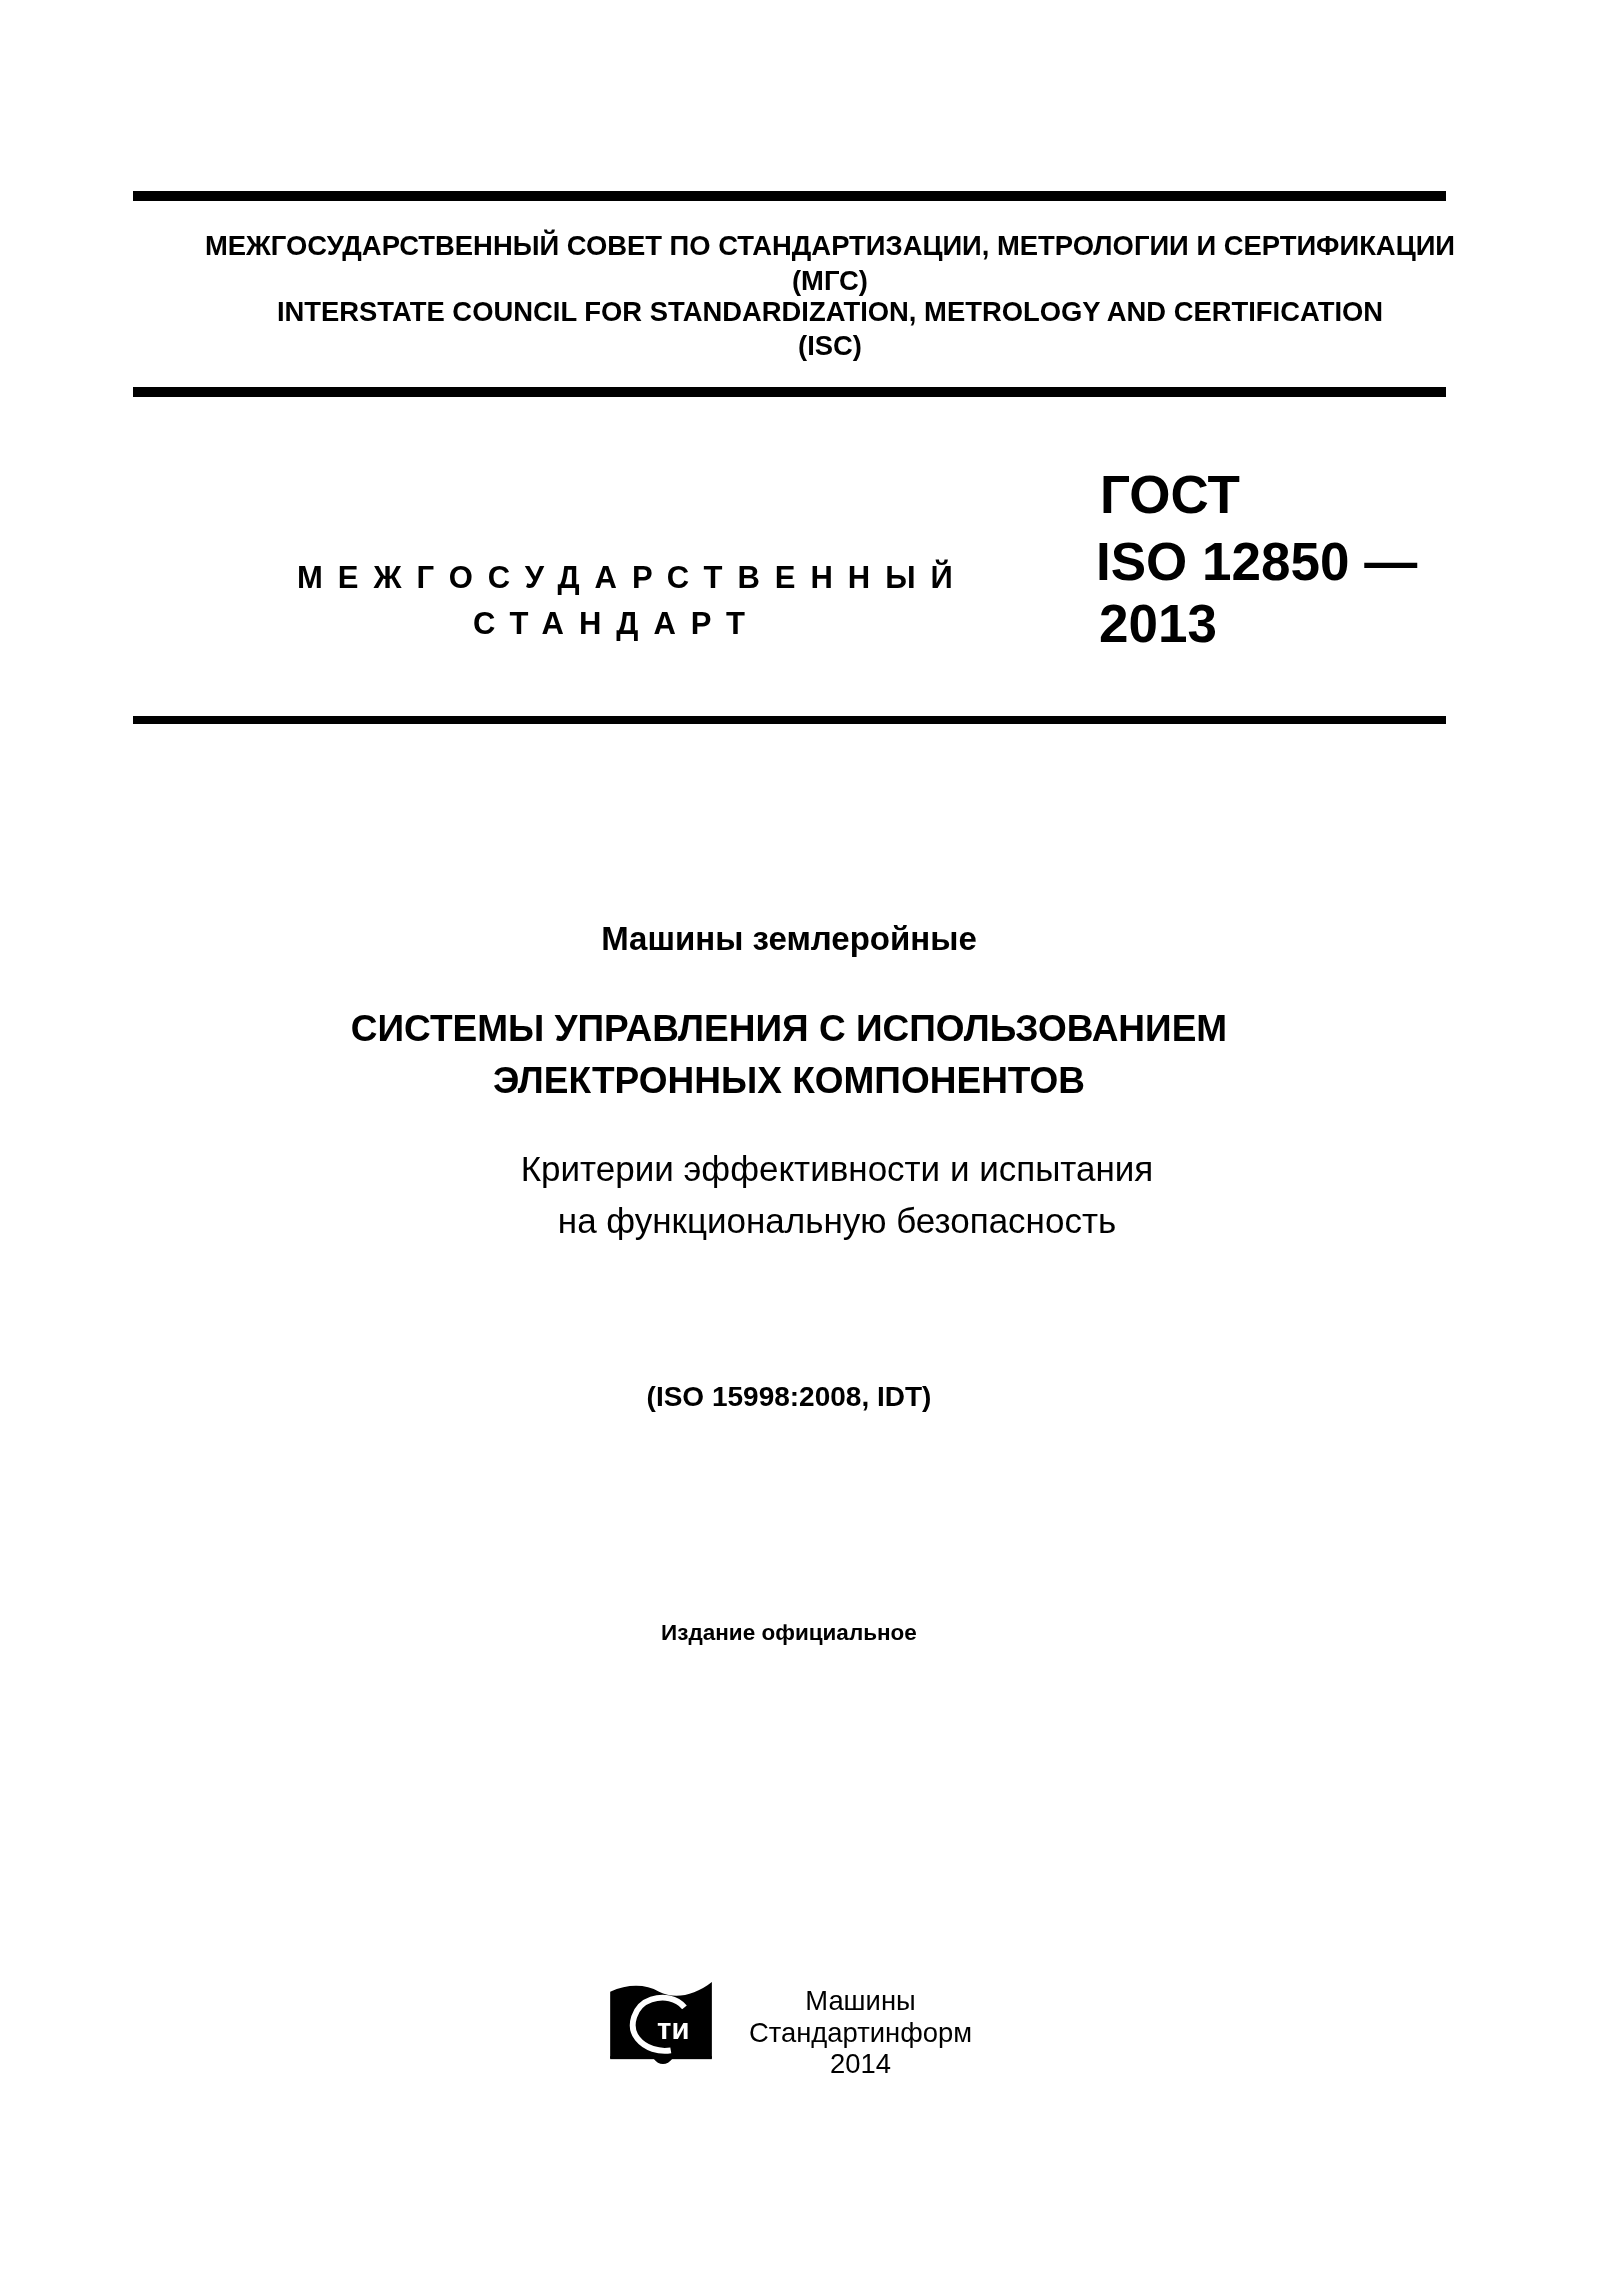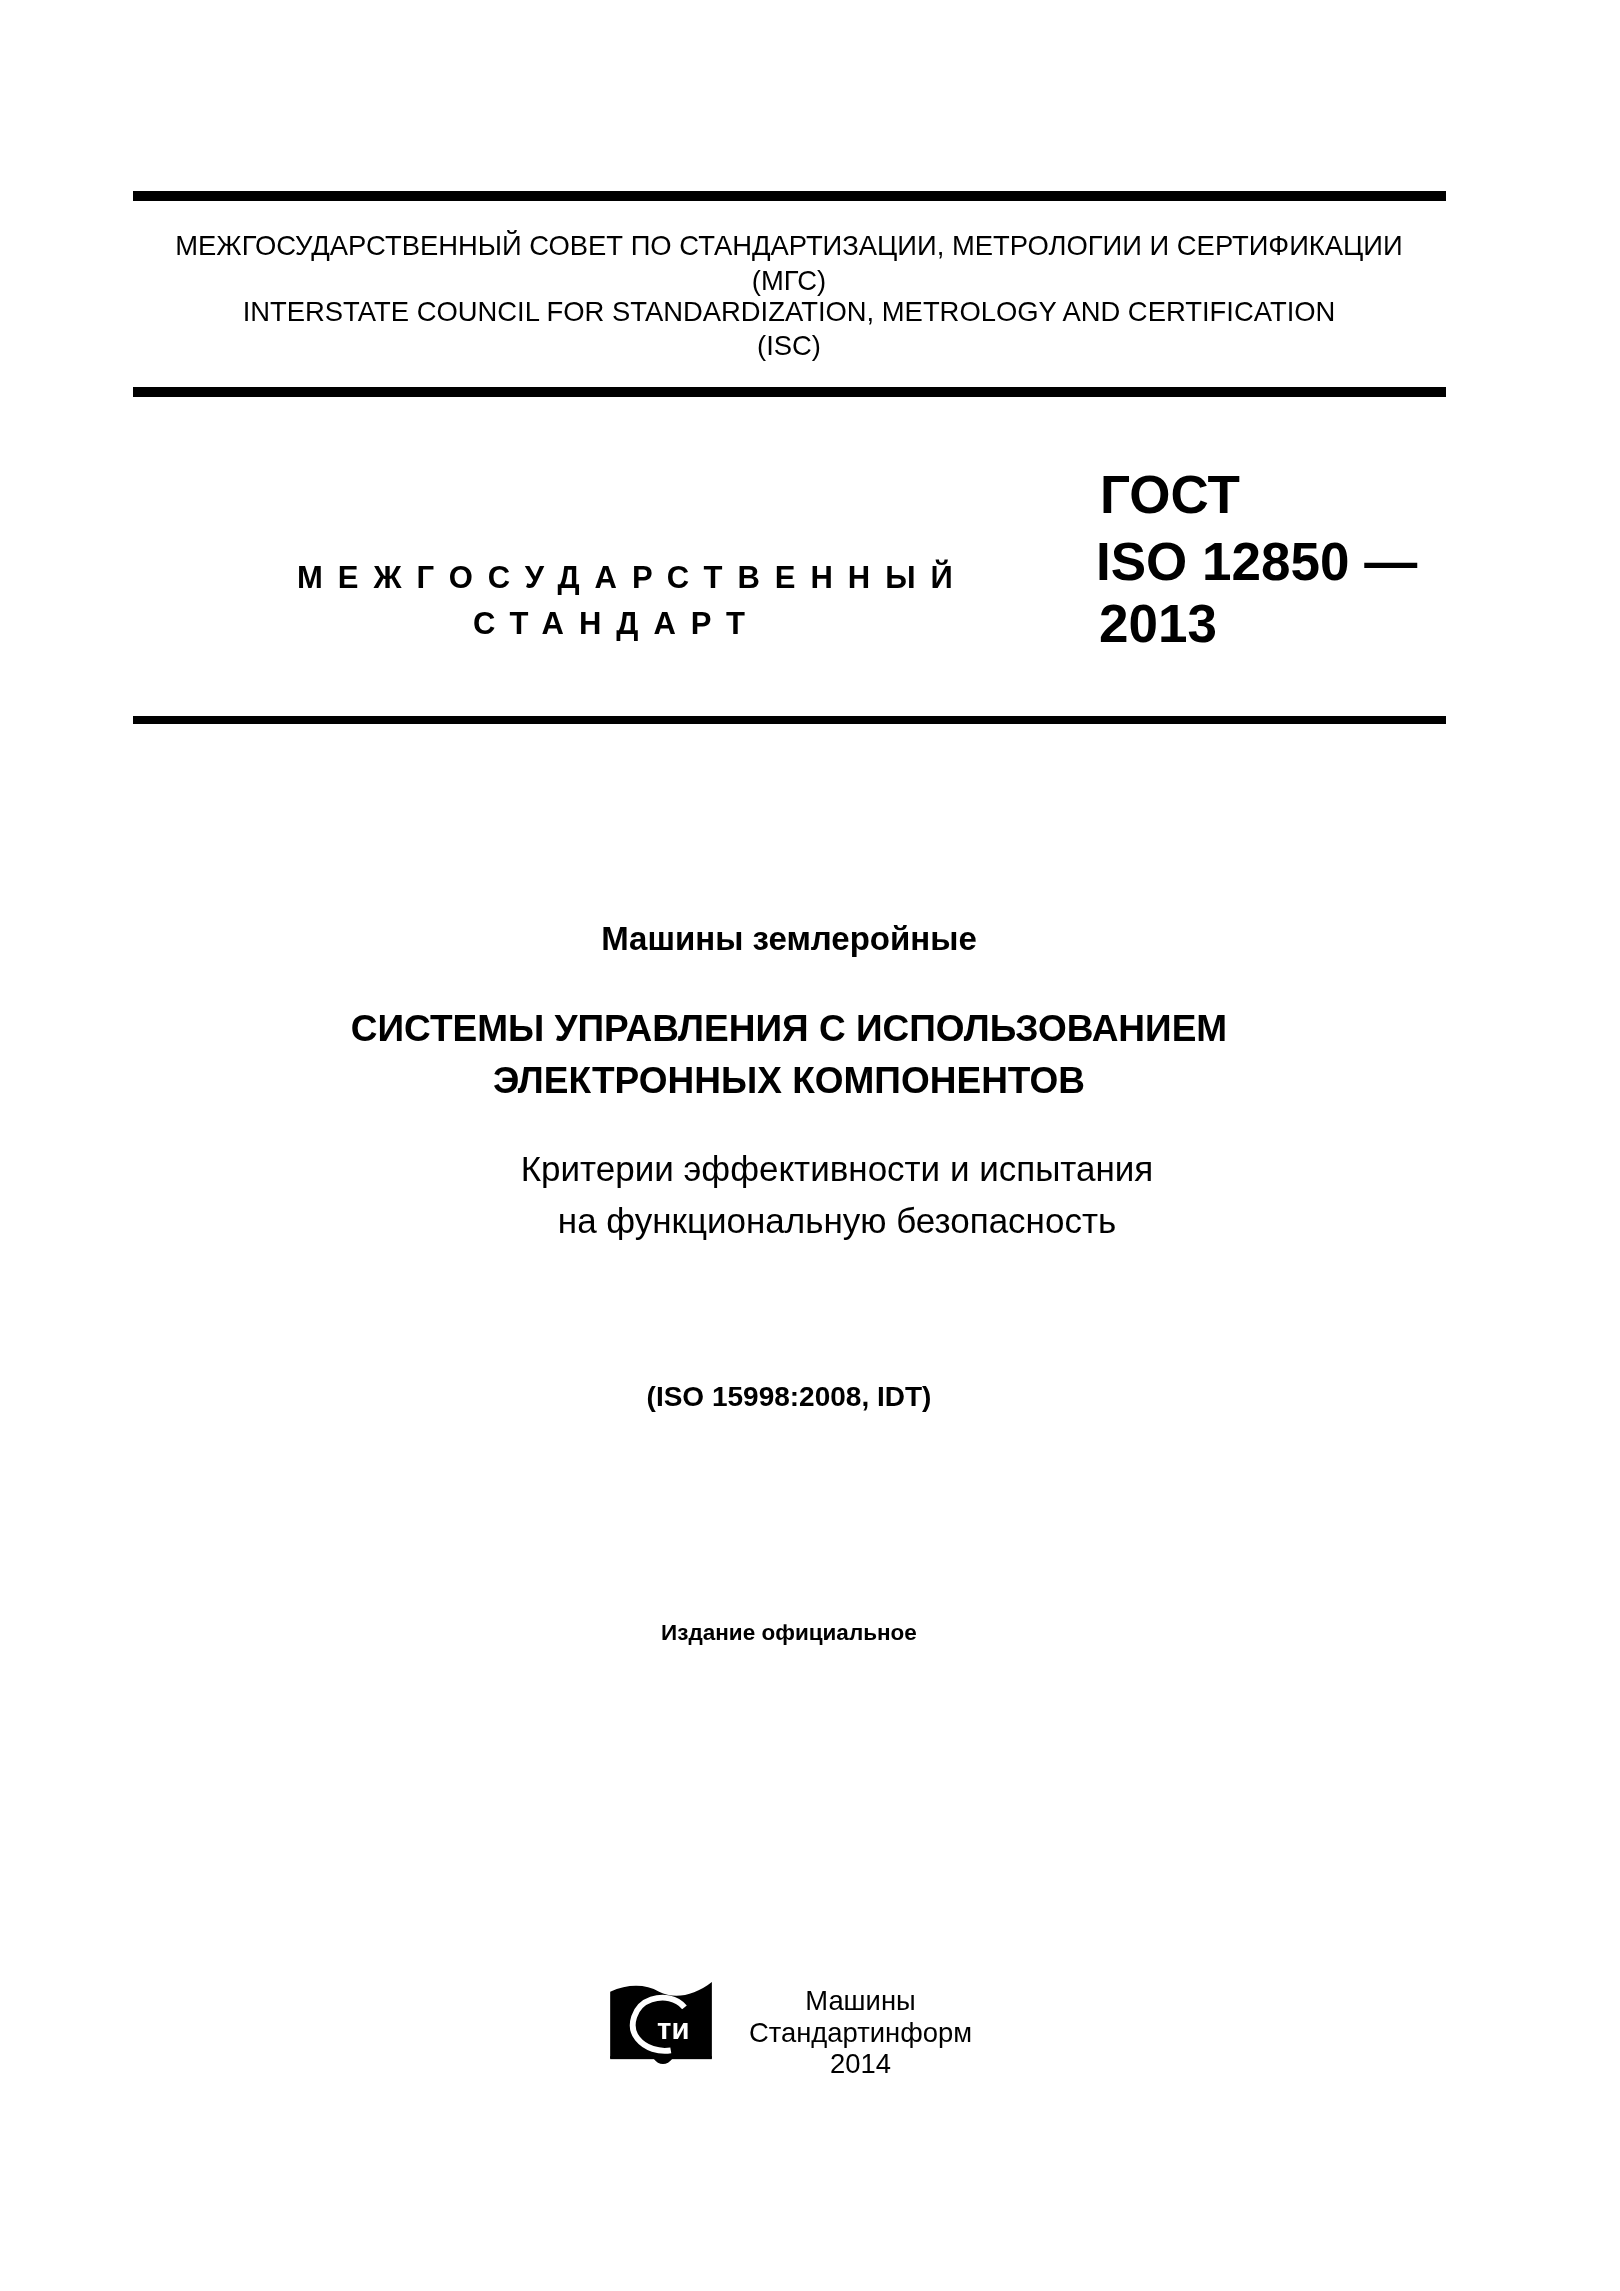--- a/index.html
+++ b/index.html
@@ -1,21 +1,21 @@
 <!DOCTYPE html>
 <html><head>
 <meta charset="utf-8">
 <style>
   html, body { margin: 0; padding: 0; background: #ffffff; }
   body { width: 1620px; height: 2292px; position: relative; overflow: hidden;
          font-family: "Liberation Sans", "DejaVu Sans", sans-serif; color: #000; }
   .rule { position: absolute; left: 133px; width: 1313px; background: #000; }
   .line { position: absolute; white-space: nowrap; line-height: 1; }
   .center { left: 0; width: 1578px; text-align: center; }
-  .hdr { font-size: 27.4px; font-weight: normal; }
+  .hdr { font-size: 27.4px; font-weight: bold; padding-left: 41px; }
   .spaced { font-size: 31px; font-weight: bold; letter-spacing: 15px; margin-top: 48px; }
   .gost { left: 1096px; font-size: 53px; font-weight: bold; }
   .t-sub { font-size: 33px; font-weight: bold; }
   .t-main { font-size: 37px; font-weight: bold; }
   .t-crit { font-size: 35px; font-weight: normal; padding-left: 48px; }
   .iso-ref { font-size: 28px; font-weight: bold; }
   .edition { font-size: 22.5px; font-weight: bold; }
   .pub { position: absolute; left: 745px; width: 231px; text-align: center;
          font-size: 27.4px; line-height: 1; white-space: nowrap; }
   .logo { position: absolute; left: 608px; top: 1978px; width: 108px; height: 88px; }

